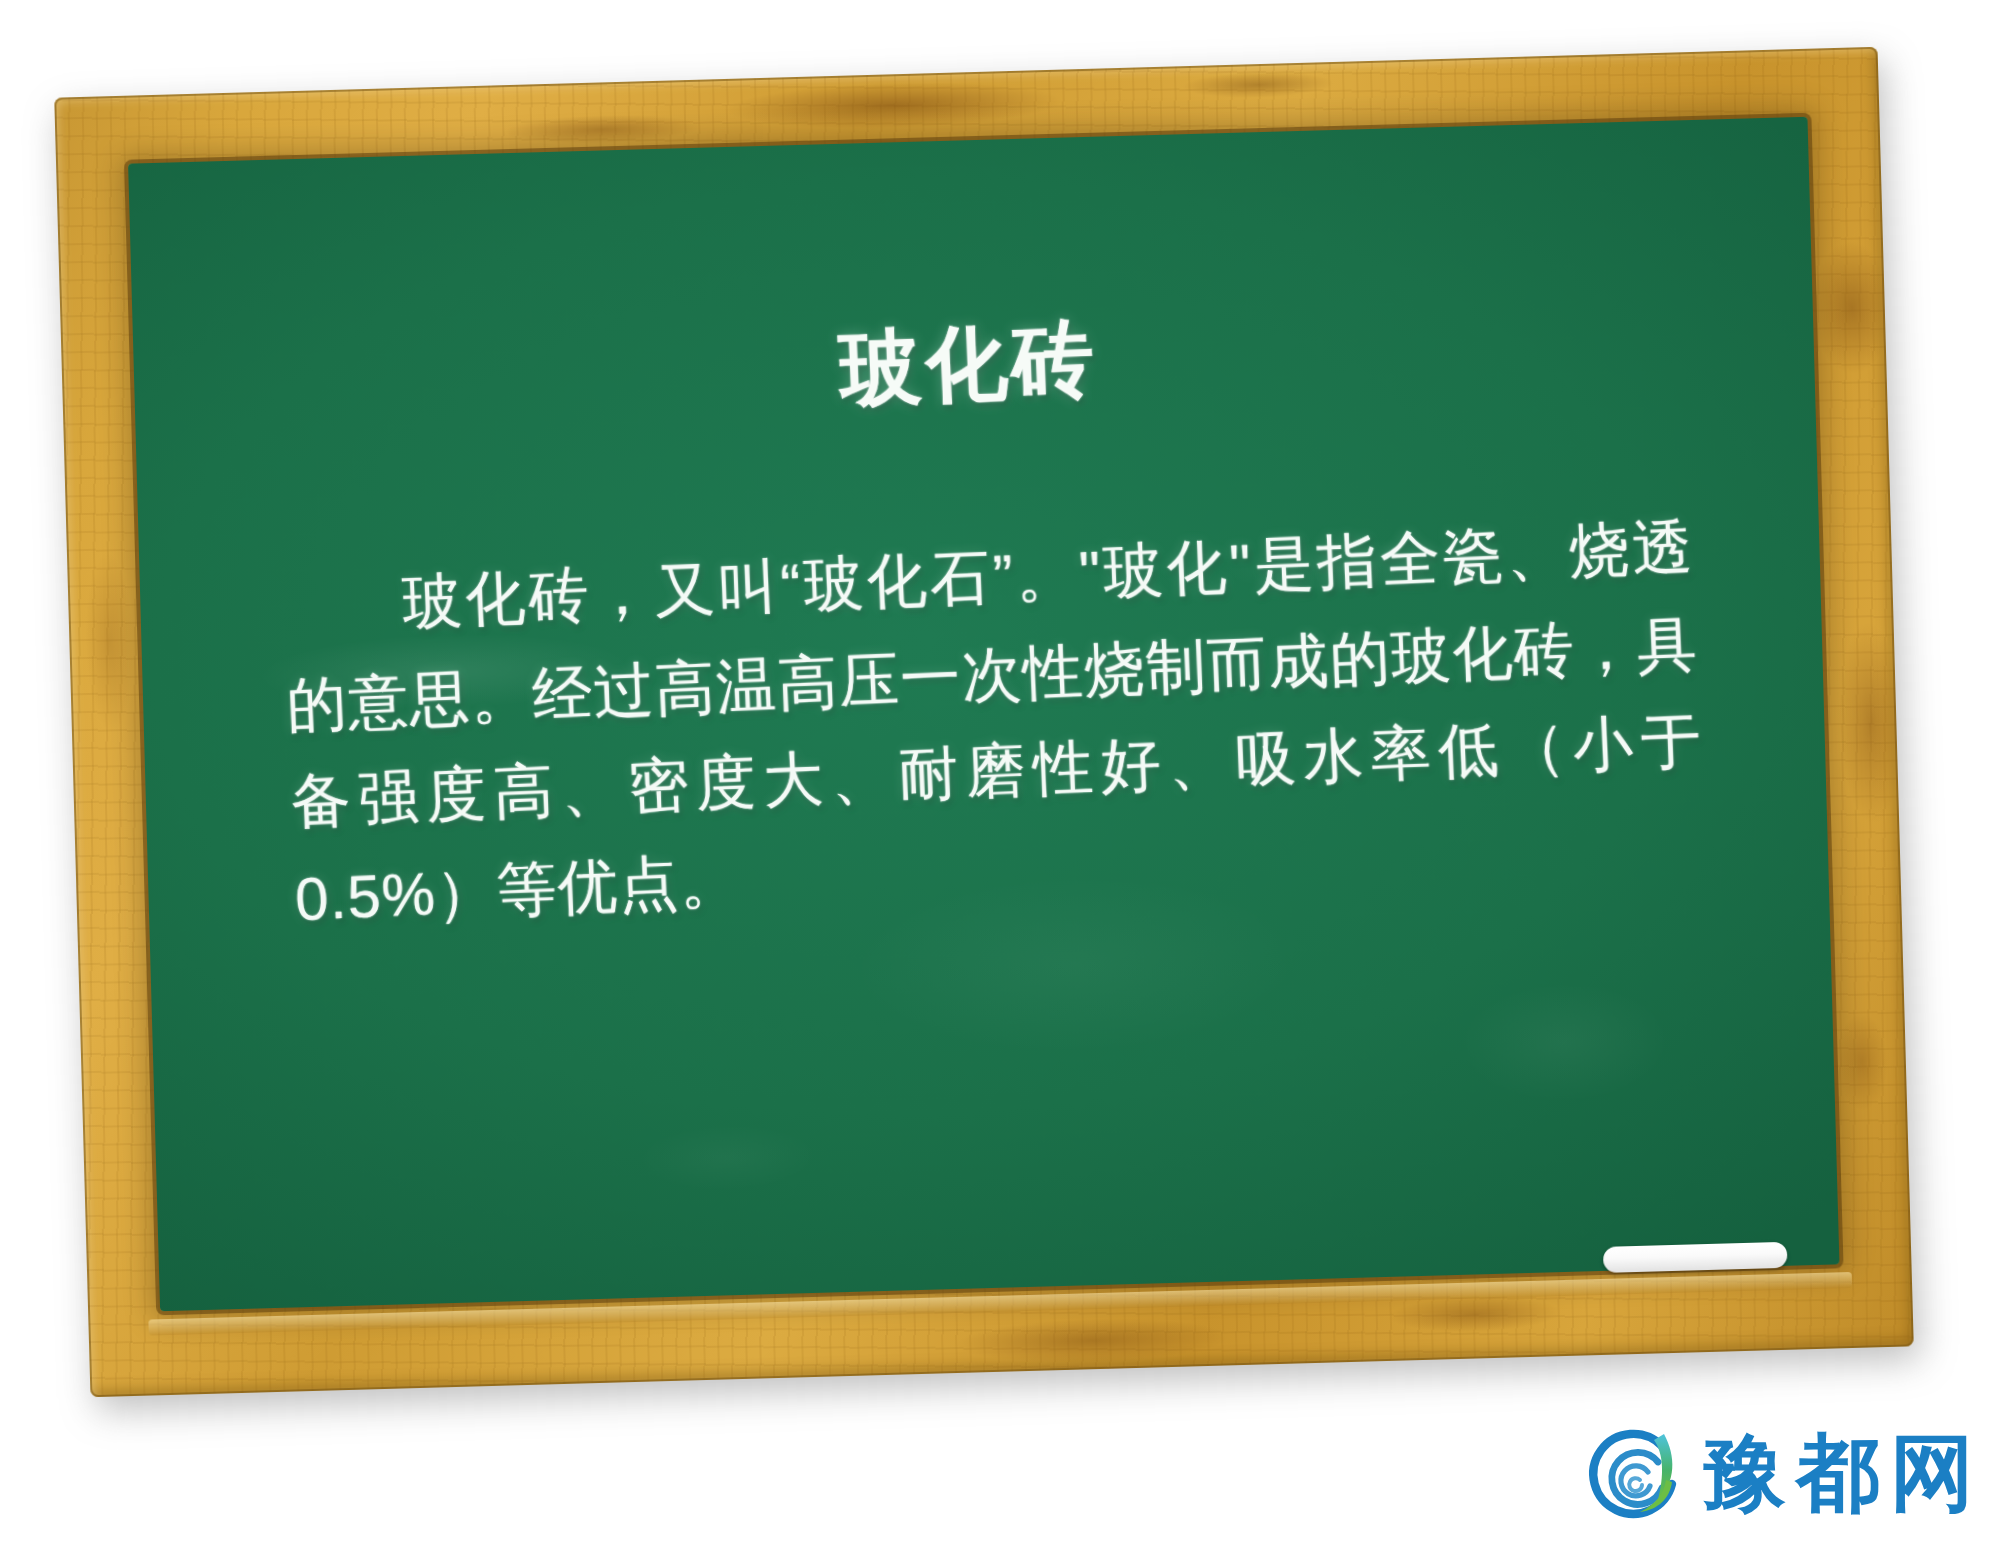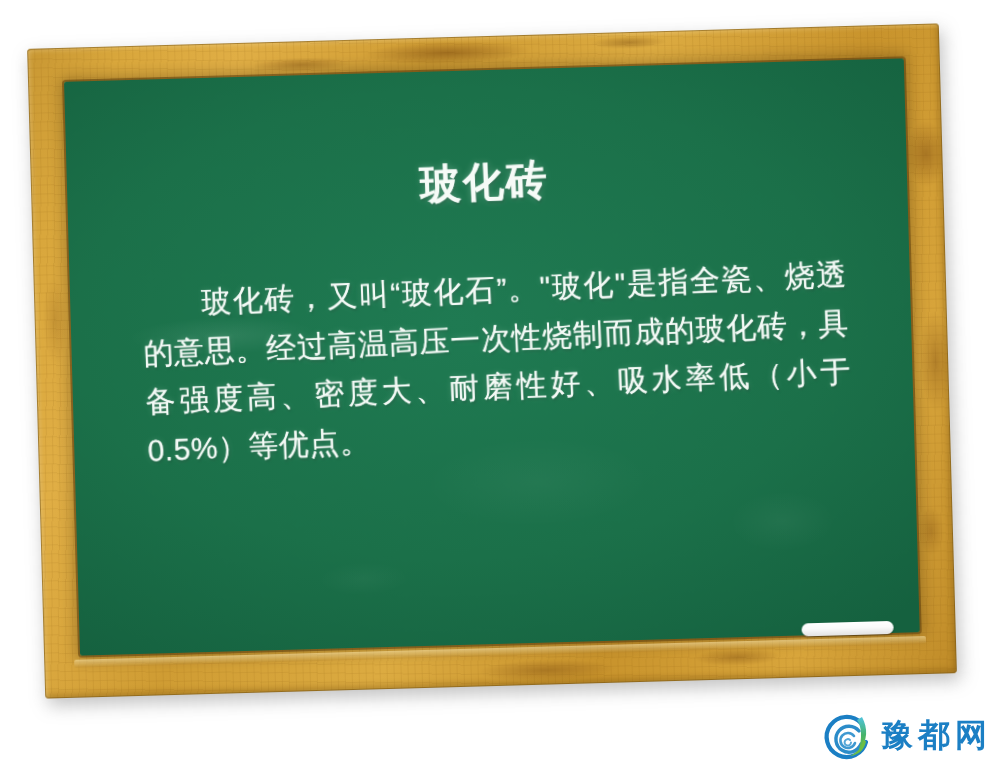--- a/index.html
+++ b/index.html
@@ -212,26 +212,26 @@
     display: flex;
     align-items: center;
     gap: 6px;
   }
   .wm-mark {
     width: 54px;
     height: 54px;
     flex: 0 0 auto;
   }
   .wm-text {
-    font-size: 32px;
+    font-size: 42px;
     font-weight: 700;
     color: #1b7fc4;
     letter-spacing: 5px;
     line-height: 1;
-    font-family: Liberation Mono, monospace;
+    font-family: Liberation Serif, serif;
   }
 </style>
 </head>
 <body>
 
 <div id="stage">
 
   <div class="board-rotor">
 
     <div class="frame"></div>

